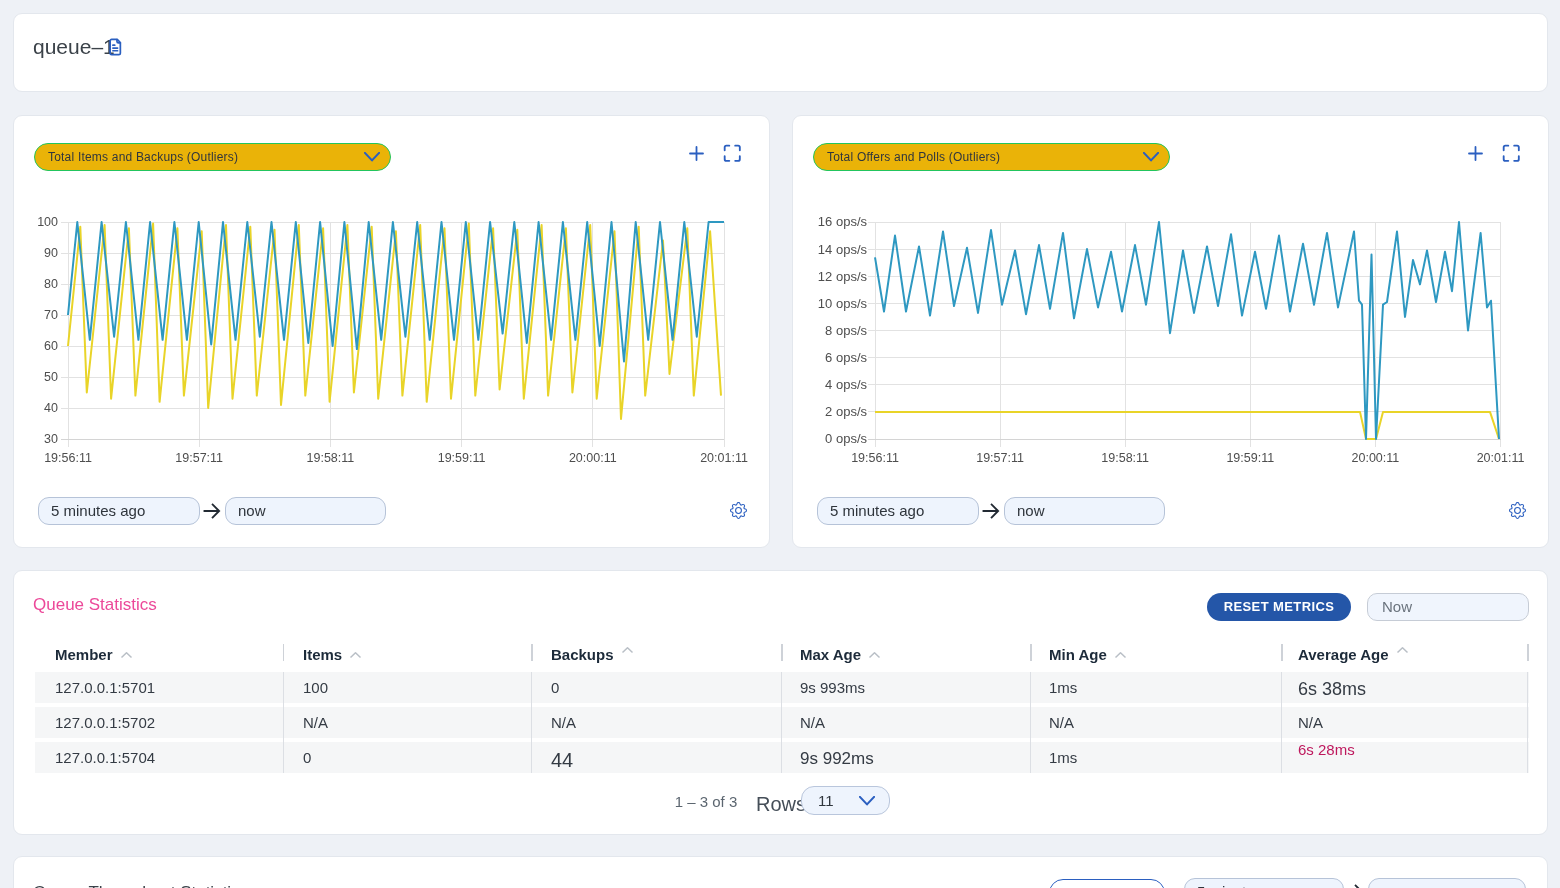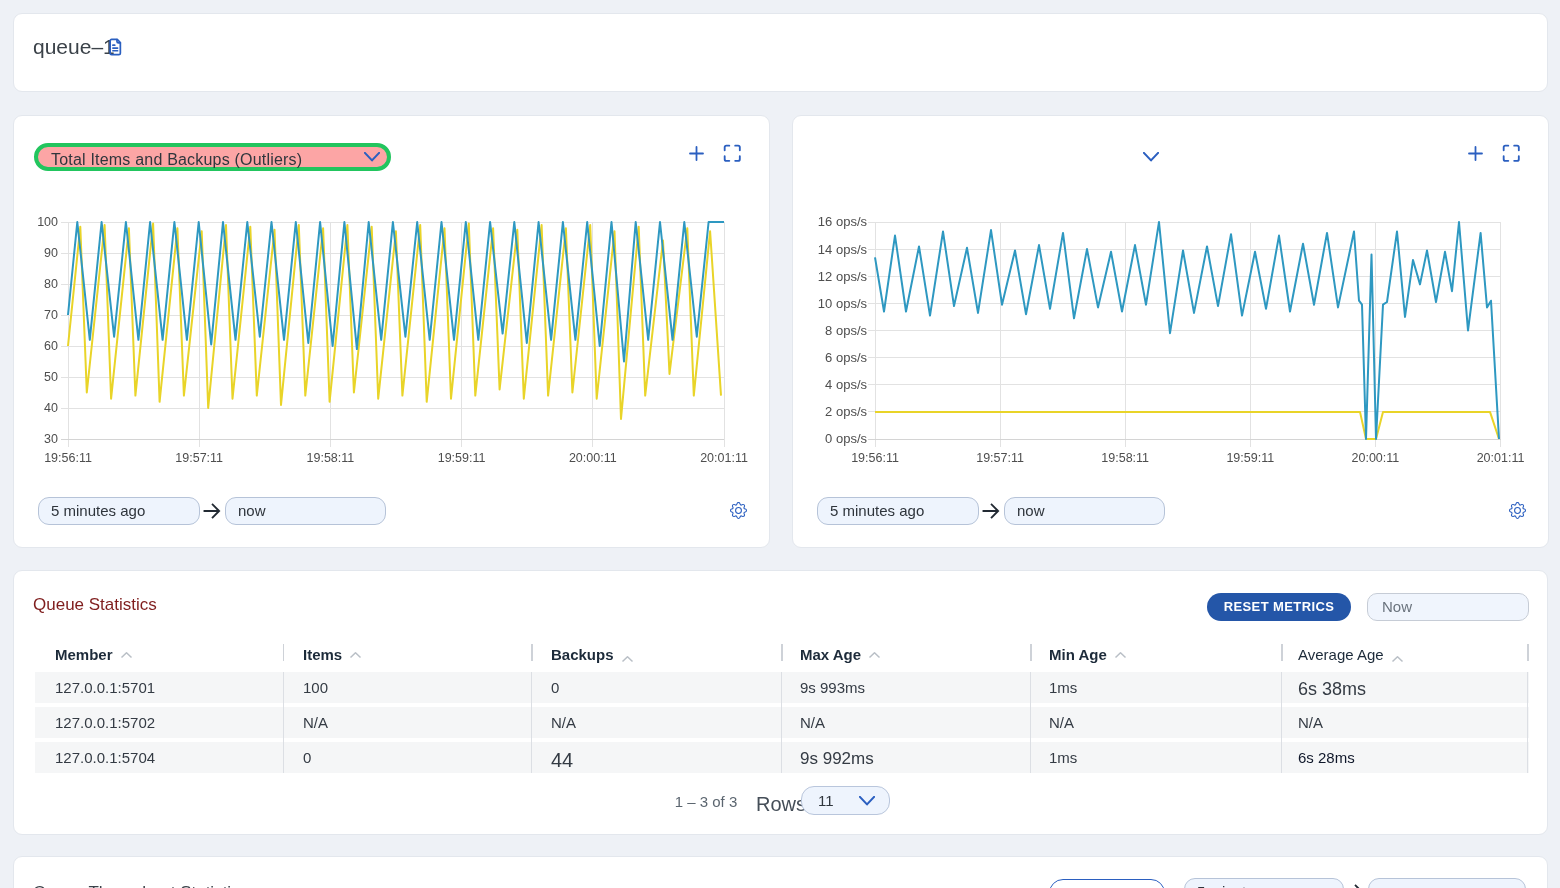--- a/index.html
+++ b/index.html
@@ -1,16 +1,16 @@
 <!DOCTYPE html>
 <html><head><meta charset="utf-8"><style>
 *{box-sizing:border-box;margin:0;padding:0}
 body{width:1560px;height:888px;background:#eef1f6;font-family:"Liberation Sans",sans-serif;position:relative;overflow:hidden}
 .card{position:absolute;background:#fff;border:1px solid #e3e7ed;border-radius:9px}
-.dd{position:absolute;background:#fca5a5;border:4px solid #22c55e;border-radius:14px;font-size:16px;color:#30363d}
+.dd{position:absolute;background:#eab308;border:1px solid #22c55e;border-radius:14px;font-size:12px;color:#30363d}
 .inp{position:absolute;background:#eef4fd;border:1px solid #b6c3d8;border-radius:11px;font-size:15px;color:#2f353c}
 .lbl{position:absolute;white-space:nowrap}
 </style></head><body>
 <div class="card" style="left:13px;top:13px;width:1535px;height:79px"></div>
 <div class="lbl" style="left:33px;top:35px;font-size:21px;color:#3b4249">queue–1</div>
 <svg width="16.5" height="18" viewBox="0 0 22 24" style="position:absolute;left:106.5px;top:37.5px" fill="none" stroke="#2b5fc0" stroke-width="2.3" stroke-linejoin="round" stroke-linecap="round">
     <path d="M13.6 1.8H6.2a2 2 0 0 0-2 2v16.4a2 2 0 0 0 2 2h9.6a2 2 0 0 0 2-2V6Z"></path>
     <path d="M13.3 2v2.5a2 2 0 0 0 2 2h2.4"></path>
     <path d="M7.9 9.6h2.4M7.9 13.4h6.2M7.9 17h6.2"></path>
   </svg>
@@ -62,20 +62,21 @@
     <svg width="20" height="18" viewBox="0 0 20 18" style="position:absolute;left:188px;top:386px" fill="none" stroke="#222a33" stroke-width="1.9" stroke-linecap="square" stroke-linejoin="miter">
       <path d="M2.5 9h14M10.7 2.6 17.1 9l-6.4 6.4"></path>
     </svg>
     <div class="inp" style="left:211px;top:381px;width:161px;height:28px;line-height:26px;padding-left:12px">now</div>
     <svg width="17" height="17" viewBox="0 0 16 16" style="position:absolute;left:716.0px;top:386.0px" fill="#2b5fc0">
       <path d="M8 4.754a3.246 3.246 0 1 0 0 6.492 3.246 3.246 0 0 0 0-6.492zM5.754 8a2.246 2.246 0 1 1 4.492 0 2.246 2.246 0 0 1-4.492 0z"></path>
       <path d="M9.796 1.343c-.527-1.79-3.065-1.79-3.592 0l-.094.319a.873.873 0 0 1-1.255.52l-.292-.16c-1.64-.892-3.433.902-2.54 2.541l.159.292a.873.873 0 0 1-.52 1.255l-.319.094c-1.79.527-1.79 3.065 0 3.592l.319.094a.873.873 0 0 1 .52 1.255l-.16.292c-.892 1.64.901 3.434 2.541 2.54l.292-.159a.873.873 0 0 1 1.255.52l.094.319c.527 1.79 3.065 1.79 3.592 0l.094-.319a.873.873 0 0 1 1.255-.52l.292.16c1.64.893 3.434-.902 2.54-2.541l-.159-.292a.873.873 0 0 1 .52-1.255l.319-.094c1.79-.527 1.79-3.065 0-3.592l-.319-.094a.873.873 0 0 1-.52-1.255l.16-.292c.893-1.64-.902-3.433-2.541-2.54l-.292.159a.873.873 0 0 1-1.255-.52l-.094-.319zm-2.633.283c.246-.835 1.428-.835 1.674 0l.094.319a1.873 1.873 0 0 0 2.693 1.115l.291-.16c.764-.415 1.6.42 1.184 1.185l-.159.292a1.873 1.873 0 0 0 1.116 2.692l.318.094c.835.246.835 1.428 0 1.674l-.319.094a1.873 1.873 0 0 0-1.115 2.693l.16.291c.415.764-.42 1.6-1.185 1.184l-.291-.159a1.873 1.873 0 0 0-2.693 1.116l-.094.318c-.246.835-1.428.835-1.674 0l-.094-.319a1.873 1.873 0 0 0-2.692-1.115l-.292.16c-.764.415-1.6-.42-1.184-1.185l.159-.291A1.873 1.873 0 0 0 1.945 8.93l-.319-.094c-.835-.246-.835-1.428 0-1.674l.319-.094A1.873 1.873 0 0 0 3.06 4.377l-.16-.292c-.415-.764.42-1.6 1.185-1.184l.292.159a1.873 1.873 0 0 0 2.692-1.115l.094-.319z"></path>
     </svg>
   </div>
 <div class="card" style="left:792px;top:115px;width:757px;height:433px;overflow:hidden">
+    <div class="dd" style="left:20px;top:27px;width:357px;height:28px;line-height:26px;letter-spacing:0.2px;padding-left:13px">Total Offers and Polls (Outliers)</div>
     <svg width="16" height="10" viewBox="0 0 16 10" style="position:absolute;left:349.8px;top:36.0px" fill="none" stroke="#2b5fc0" stroke-width="2.1" stroke-linecap="round" stroke-linejoin="round">
       <path d="M0.9 0.9 8 8.4 15.1 0.9"></path>
     </svg>
     <svg width="15" height="15" viewBox="0 0 15 15" style="position:absolute;left:675.0px;top:30.0px" stroke="#2b5fc0" stroke-width="1.8" stroke-linecap="round">
       <path d="M7.5 1v13M1 7.5h13"></path>
     </svg>
     <svg width="18.5" height="18.5" viewBox="1 1 22 22" style="position:absolute;left:708.95px;top:28.25px" fill="none" stroke="#2b5fc0" stroke-width="2.2" stroke-linecap="round">
       <path d="M8.5 3H5a2 2 0 0 0-2 2v3.5M15.5 3H19a2 2 0 0 1 2 2v3.5M8.5 21H5a2 2 0 0 1-2-2v-3.5M15.5 21H19a2 2 0 0 0 2-2v-3.5"></path>
     </svg>
     <svg width="756" height="433" viewBox="0 0 756 433" style="position:absolute;left:0;top:0">
@@ -117,39 +118,39 @@
     <svg width="20" height="18" viewBox="0 0 20 18" style="position:absolute;left:188px;top:386px" fill="none" stroke="#222a33" stroke-width="1.9" stroke-linecap="square" stroke-linejoin="miter">
       <path d="M2.5 9h14M10.7 2.6 17.1 9l-6.4 6.4"></path>
     </svg>
     <div class="inp" style="left:211px;top:381px;width:161px;height:28px;line-height:26px;padding-left:12px">now</div>
     <svg width="17" height="17" viewBox="0 0 16 16" style="position:absolute;left:716.0px;top:386.0px" fill="#2b5fc0">
       <path d="M8 4.754a3.246 3.246 0 1 0 0 6.492 3.246 3.246 0 0 0 0-6.492zM5.754 8a2.246 2.246 0 1 1 4.492 0 2.246 2.246 0 0 1-4.492 0z"></path>
       <path d="M9.796 1.343c-.527-1.79-3.065-1.79-3.592 0l-.094.319a.873.873 0 0 1-1.255.52l-.292-.16c-1.64-.892-3.433.902-2.54 2.541l.159.292a.873.873 0 0 1-.52 1.255l-.319.094c-1.79.527-1.79 3.065 0 3.592l.319.094a.873.873 0 0 1 .52 1.255l-.16.292c-.892 1.64.901 3.434 2.541 2.54l.292-.159a.873.873 0 0 1 1.255.52l.094.319c.527 1.79 3.065 1.79 3.592 0l.094-.319a.873.873 0 0 1 1.255-.52l.292.16c1.64.893 3.434-.902 2.54-2.541l-.159-.292a.873.873 0 0 1 .52-1.255l.319-.094c1.79-.527 1.79-3.065 0-3.592l-.319-.094a.873.873 0 0 1-.52-1.255l.16-.292c.893-1.64-.902-3.433-2.541-2.54l-.292.159a.873.873 0 0 1-1.255-.52l-.094-.319zm-2.633.283c.246-.835 1.428-.835 1.674 0l.094.319a1.873 1.873 0 0 0 2.693 1.115l.291-.16c.764-.415 1.6.42 1.184 1.185l-.159.292a1.873 1.873 0 0 0 1.116 2.692l.318.094c.835.246.835 1.428 0 1.674l-.319.094a1.873 1.873 0 0 0-1.115 2.693l.16.291c.415.764-.42 1.6-1.185 1.184l-.291-.159a1.873 1.873 0 0 0-2.693 1.116l-.094.318c-.246.835-1.428.835-1.674 0l-.094-.319a1.873 1.873 0 0 0-2.692-1.115l-.292.16c-.764.415-1.6-.42-1.184-1.185l.159-.291A1.873 1.873 0 0 0 1.945 8.93l-.319-.094c-.835-.246-.835-1.428 0-1.674l.319-.094A1.873 1.873 0 0 0 3.06 4.377l-.16-.292c-.415-.764.42-1.6 1.185-1.184l.292.159a1.873 1.873 0 0 0 2.692-1.115l.094-.319z"></path>
     </svg>
   </div>
 <div class="card" style="left:13px;top:570px;width:1535px;height:265px;overflow:hidden">
-<div class="lbl" style="left:19px;top:24px;font-size:17px;color:#7f1d1d">Queue Statistics</div>
+<div class="lbl" style="left:19px;top:24px;font-size:17px;color:#ec4899">Queue Statistics</div>
 <div style="position:absolute;left:1193px;top:22px;width:144px;height:28px;border-radius:14px;background:#2456a8;color:#fff;font-size:13px;font-weight:bold;text-align:center;line-height:28px;letter-spacing:0.4px">RESET METRICS</div>
 <div style="position:absolute;left:1353px;top:22px;width:162px;height:28px;border-radius:10px;background:#f0f5fd;border:1px solid #c6ccd6;font-size:15px;color:#6a737d;line-height:26px;padding-left:14px">Now</div>
 <div class="lbl" style="left:41px;top:75px;font-size:15px;font-weight:bold;color:#1d2b3a;display:flex;align-items:center">Member<svg width="13" height="8" viewBox="0 0 13 8" style="margin-left:7px" fill="none" stroke="#b9bfc6" stroke-width="1.5" stroke-linejoin="round">
         <path d="M1.5 6.5 6.5 1.7 11.5 6.5"></path>
       </svg></div>
 <div class="lbl" style="left:289px;top:75px;font-size:15px;font-weight:bold;color:#1d2b3a;display:flex;align-items:center">Items<svg width="13" height="8" viewBox="0 0 13 8" style="margin-left:7px" fill="none" stroke="#b9bfc6" stroke-width="1.5" stroke-linejoin="round">
         <path d="M1.5 6.5 6.5 1.7 11.5 6.5"></path>
       </svg></div>
-<div class="lbl" style="left:537px;top:75px;font-size:15px;font-weight:bold;color:#1d2b3a;display:flex;align-items:flex-end">Backups<svg width="13" height="8" viewBox="0 0 13 8" style="margin-left:7px" fill="none" stroke="#b9bfc6" stroke-width="1.5" stroke-linejoin="round">
+<div class="lbl" style="left:537px;top:75px;font-size:15px;font-weight:bold;color:#1d2b3a;display:flex;align-items:flex-start">Backups<svg width="13" height="8" viewBox="0 0 13 8" style="margin-left:7px" fill="none" stroke="#b9bfc6" stroke-width="1.5" stroke-linejoin="round">
         <path d="M1.5 6.5 6.5 1.7 11.5 6.5"></path>
       </svg></div>
 <div class="lbl" style="left:786px;top:75px;font-size:15px;font-weight:bold;color:#1d2b3a;display:flex;align-items:center">Max Age<svg width="13" height="8" viewBox="0 0 13 8" style="margin-left:7px" fill="none" stroke="#b9bfc6" stroke-width="1.5" stroke-linejoin="round">
         <path d="M1.5 6.5 6.5 1.7 11.5 6.5"></path>
       </svg></div>
 <div class="lbl" style="left:1035px;top:75px;font-size:15px;font-weight:bold;color:#1d2b3a;display:flex;align-items:center">Min Age<svg width="13" height="8" viewBox="0 0 13 8" style="margin-left:7px" fill="none" stroke="#b9bfc6" stroke-width="1.5" stroke-linejoin="round">
         <path d="M1.5 6.5 6.5 1.7 11.5 6.5"></path>
       </svg></div>
-<div class="lbl" style="left:1284px;top:75px;font-size:15px;font-weight:normal;color:#1d2b3a;display:flex;align-items:flex-end">Average Age<svg width="13" height="8" viewBox="0 0 13 8" style="margin-left:7px" fill="none" stroke="#b9bfc6" stroke-width="1.5" stroke-linejoin="round">
+<div class="lbl" style="left:1284px;top:75px;font-size:15px;font-weight:bold;color:#1d2b3a;display:flex;align-items:flex-start">Average Age<svg width="13" height="8" viewBox="0 0 13 8" style="margin-left:7px" fill="none" stroke="#b9bfc6" stroke-width="1.5" stroke-linejoin="round">
         <path d="M1.5 6.5 6.5 1.7 11.5 6.5"></path>
       </svg></div>
 <div style="position:absolute;left:268.5px;top:73px;width:1.5px;height:17px;background:#ced2d8"></div>
 <div style="position:absolute;left:268.5px;top:101px;width:1px;height:100px;background:#dcdfe4"></div>
 <div style="position:absolute;left:517px;top:73px;width:1.5px;height:17px;background:#ced2d8"></div>
 <div style="position:absolute;left:517px;top:101px;width:1px;height:100px;background:#dcdfe4"></div>
 <div style="position:absolute;left:767px;top:73px;width:1.5px;height:17px;background:#ced2d8"></div>
 <div style="position:absolute;left:767px;top:101px;width:1px;height:100px;background:#dcdfe4"></div>
 <div style="position:absolute;left:1016px;top:73px;width:1.5px;height:17px;background:#ced2d8"></div>
 <div style="position:absolute;left:1016px;top:101px;width:1px;height:100px;background:#dcdfe4"></div>
@@ -170,21 +171,21 @@
 <div class="lbl" style="left:537px;top:143px;font-size:15px;color:#343b44">N/A</div>
 <div class="lbl" style="left:786px;top:143px;font-size:15px;color:#343b44">N/A</div>
 <div class="lbl" style="left:1035px;top:143px;font-size:15px;color:#343b44">N/A</div>
 <div class="lbl" style="left:1284px;top:143px;font-size:15px;color:#343b44">N/A</div>
 <div style="position:absolute;left:21px;top:171px;width:1494px;height:31px;background:#f5f6f7"></div>
 <div class="lbl" style="left:41px;top:178px;font-size:15px;color:#343b44">127.0.0.1:5704</div>
 <div class="lbl" style="left:289px;top:178px;font-size:15px;color:#343b44">0</div>
 <div class="lbl" style="left:537px;top:178px;font-size:20px;color:#343b44">44</div>
 <div class="lbl" style="left:786px;top:178px;font-size:17px;color:#343b44">9s 992ms</div>
 <div class="lbl" style="left:1035px;top:178px;font-size:15px;color:#343b44">1ms</div>
-<div class="lbl" style="left:1284px;top:178px;font-size:15px;color:#0f172a">6s 28ms</div>
+<div class="lbl" style="left:1284px;top:170px;font-size:15px;color:#be185d">6s 28ms</div>
 <div style="position:absolute;left:268.5px;top:101px;width:1px;height:101px;background:#dcdfe4"></div>
 <div style="position:absolute;left:517px;top:101px;width:1px;height:101px;background:#dcdfe4"></div>
 <div style="position:absolute;left:767px;top:101px;width:1px;height:101px;background:#dcdfe4"></div>
 <div style="position:absolute;left:1016px;top:101px;width:1px;height:101px;background:#dcdfe4"></div>
 <div style="position:absolute;left:1267px;top:101px;width:1px;height:101px;background:#dcdfe4"></div>
 <div style="position:absolute;left:1513px;top:101px;width:1px;height:101px;background:#dcdfe4"></div>
 <div class="lbl" style="left:647px;top:222px;width:90px;text-align:center;font-size:15px;color:#5c6670">1 – 3 of 3</div>
 <div class="lbl" style="left:742px;top:222px;font-size:20px;color:#454e58">Rows</div>
 <div style="position:absolute;left:787px;top:215px;width:89px;height:29px;border-radius:13px;background:#eef4fd;border:1px solid #b9c6dc;font-size:15px;color:#30363d;line-height:27px;padding-left:16px">11</div>
 <svg width="16" height="10" viewBox="0 0 16 10" style="position:absolute;left:845.0px;top:224.5px" fill="none" stroke="#2b5fc0" stroke-width="2.1" stroke-linecap="round" stroke-linejoin="round">

